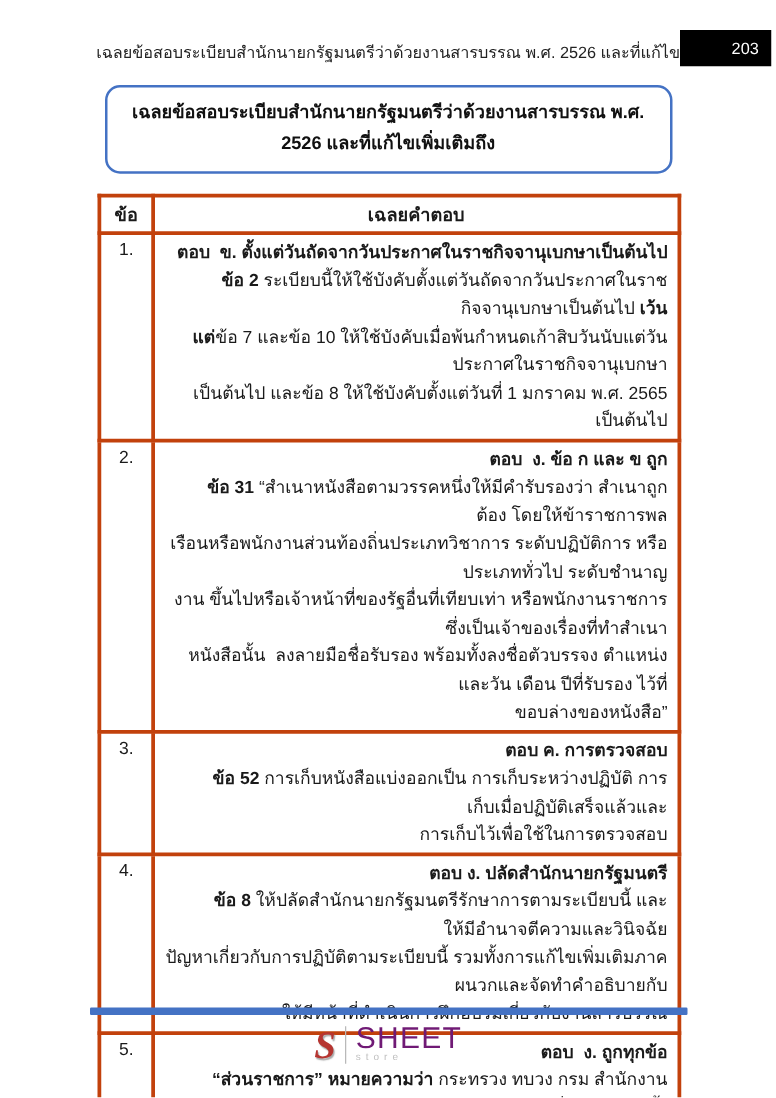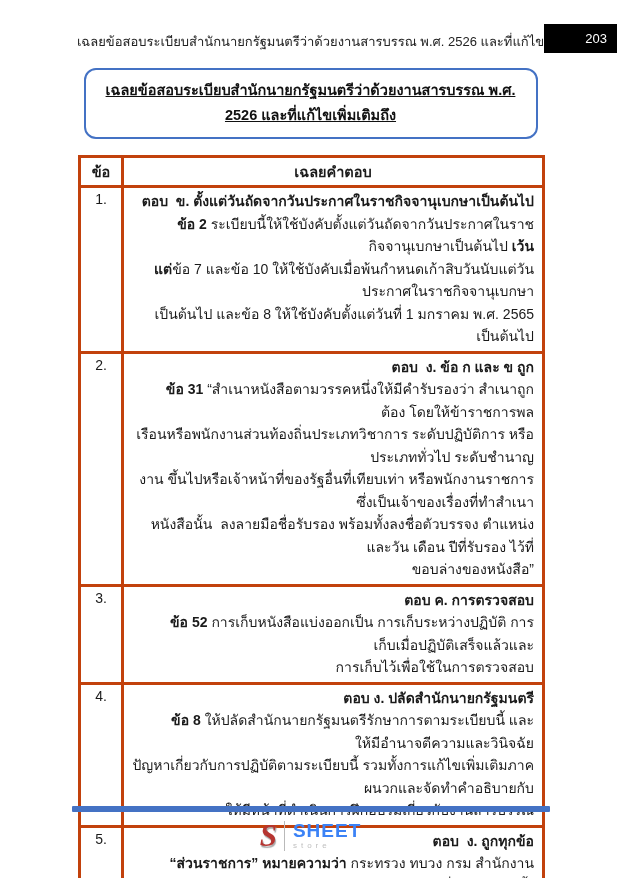--- a/index.html
+++ b/index.html
@@ -105,24 +105,24 @@
     margin-right: 7px;
   }
   .logo-sep {
     display: inline-block;
     width: 1px; height: 30px;
     background: #b9b9b9;
     margin-right: 8px;
   }
   .logo-text-wrap { display: inline-flex; flex-direction: column; }
   .logo-name {
-    font-size: 19px;
-    font-weight: bold;
+    font-size: 24px;
+    font-weight: normal;
     letter-spacing: 1px;
-    color: #3b82f6;
+    color: #701a75;
     line-height: 20px;
   }
   .logo-sub {
     font-size: 8px;
     letter-spacing: 4px;
     color: #c0c0c0;
     line-height: 10px;
   }
 </style>
 </head>
@@ -130,21 +130,21 @@
 
 <div class="page">
 
   <header class="page-header">
     <div class="header-title">เฉลยข้อสอบระเบียบสำนักนายกรัฐมนตรีว่าด้วยงานสารบรรณ พ.ศ. 2526 และที่แก้ไข</div>
     <div class="page-num-box">
       <span>203</span>
     </div>
   </header>
 
-  <div class="title-box" style="border-color: rgb(68, 114, 196); text-decoration: underline;">
+  <div class="title-box" style="border-color: rgb(68, 114, 196);">
     <div>เฉลยข้อสอบระเบียบสำนักนายกรัฐมนตรีว่าด้วยงานสารบรรณ พ.ศ. 2526 และที่แก้ไขเพิ่มเติมถึง</div>
   </div>
 
   <table class="answer-table">
     <thead>
       <tr>
         <th class="num-col">ข้อ</th>
         <th>เฉลยคำตอบ</th>
       </tr>
     </thead>

